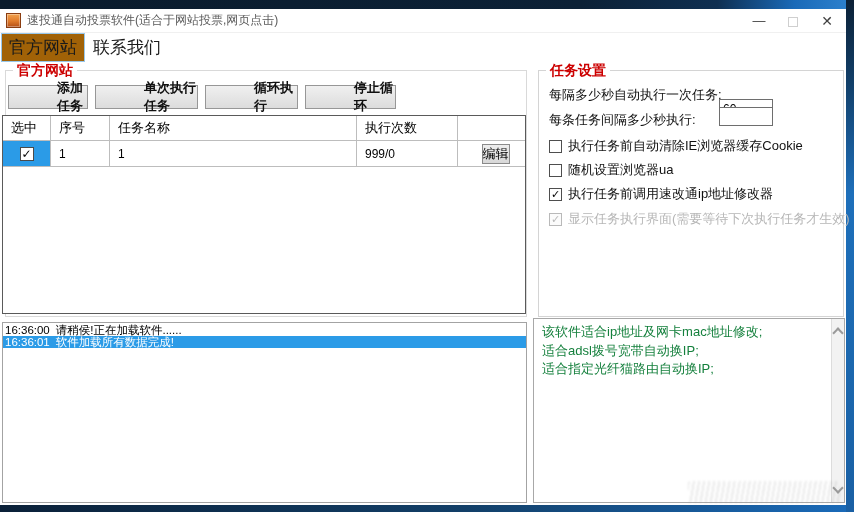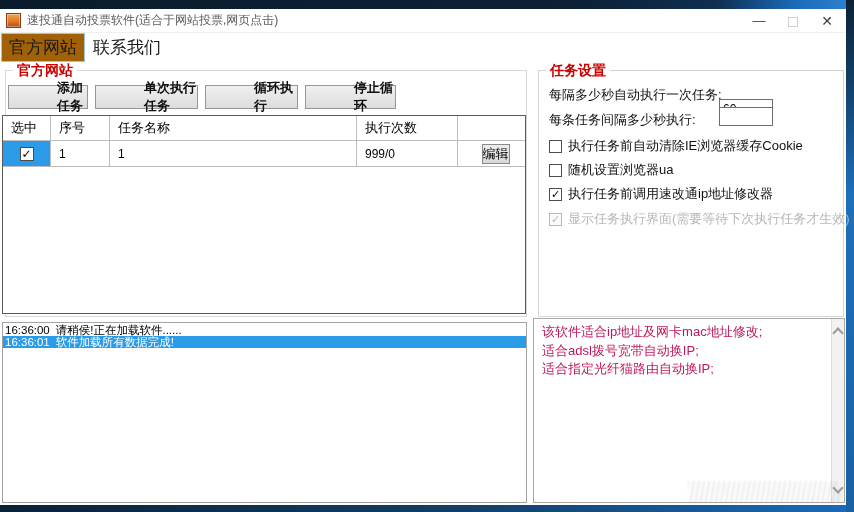--- a/index.html
+++ b/index.html
@@ -86,21 +86,21 @@
   .cbox { width:13px; height:13px; min-width:13px; background:#fff; border:1px solid #4e4e4e;
     display:flex; align-items:center; justify-content:center; font-size:11px; color:#000; }
   .cbrow.disabled { color:#b6b6b6; }
   .cbrow.disabled .cbox { border-color:#b9b9b9; color:#b9b9b9; background:#fbfbfb; }
 
   
   .dl { position:absolute; left:533px; top:309px; width:312px; height:185px;
     border:1px solid #a8a8a8; background:#fff; overflow:hidden; }
   .dl-content { padding:4px 8px 0 8px; }
   .dl-link { font-size:14px; color:#993399; text-decoration:underline; cursor:pointer; display:inline-block; }
-  .dl-line { font-size:13px; color:#be185d; line-height:18.5px; }
+  .dl-line { font-size:13px; color:#15803d; line-height:18.5px; }
   .dl-scroll { position:absolute; right:0; top:0; width:13px; height:100%;
     background:#f2f2f2; border-left:1px solid #dcdcdc; }
   .chev { position:absolute; left:2px; width:8px; height:8px; border-left:2px solid #9a9a9a;
     border-top:2px solid #9a9a9a; }
   .chev-up { top:10px; transform:rotate(45deg); }
   .chev-down { bottom:10px; transform:rotate(225deg); }
 
   .watermark { position:absolute; left:688px; top:481px; width:152px; height:22px;
     opacity:.22; filter:blur(1px); border-radius:3px;
     background:repeating-linear-gradient(100deg,#9a9a9a 0 2px,transparent 2px 5px); }

